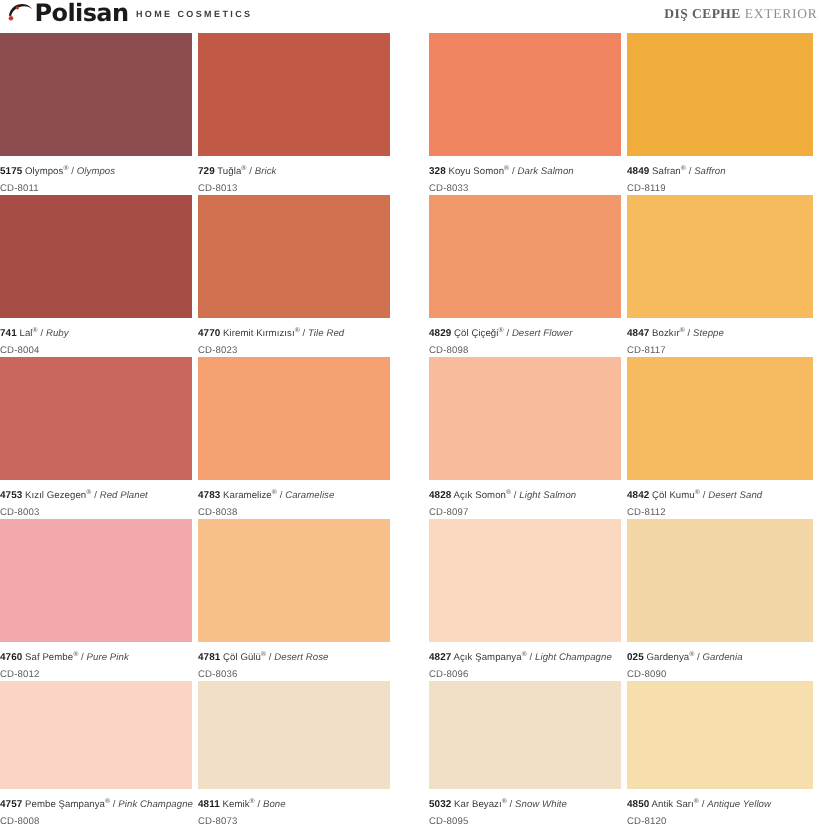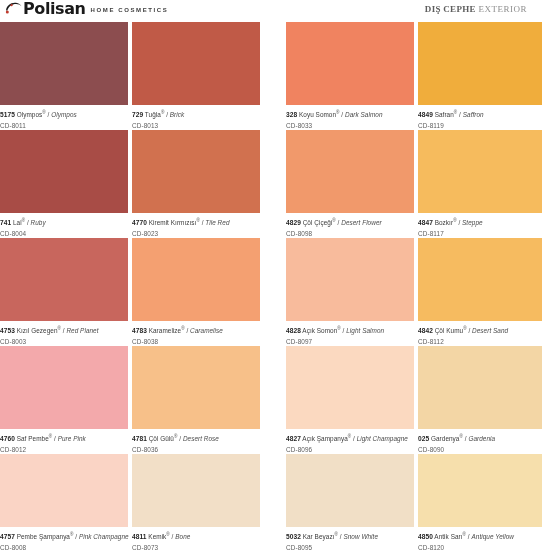--- a/index.html
+++ b/index.html
@@ -49,21 +49,21 @@
     font-size: 6px;
     letter-spacing: 1.6px;
     color: #3d3d3d;
     font-weight: bold;
     margin-left: 5px;
     padding-bottom: 2px;
     line-height: 8px;
   }
   .header-right {
     position: absolute;
-    right: 21px;
+    right: 3px;
     top: 4px;
     font-size: 8.5px;
     color: #7c7c7c;
     letter-spacing: 0.3px;
     white-space: nowrap;
     text-align: right;
   }
   .header-right .hr-bold {
     font-weight: bold;
     color: #5e5e5e;

